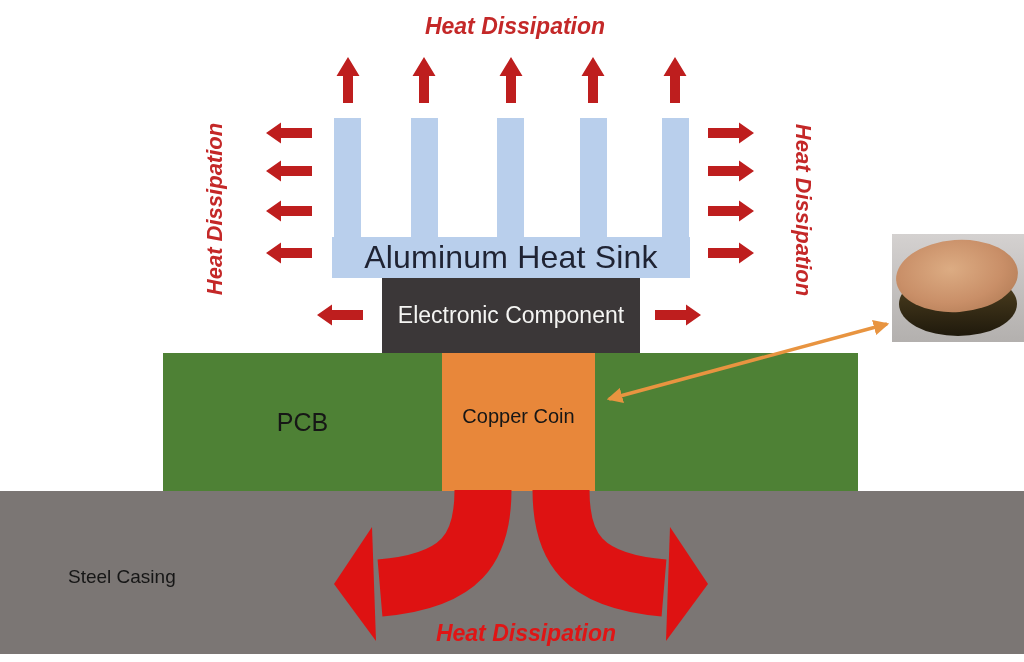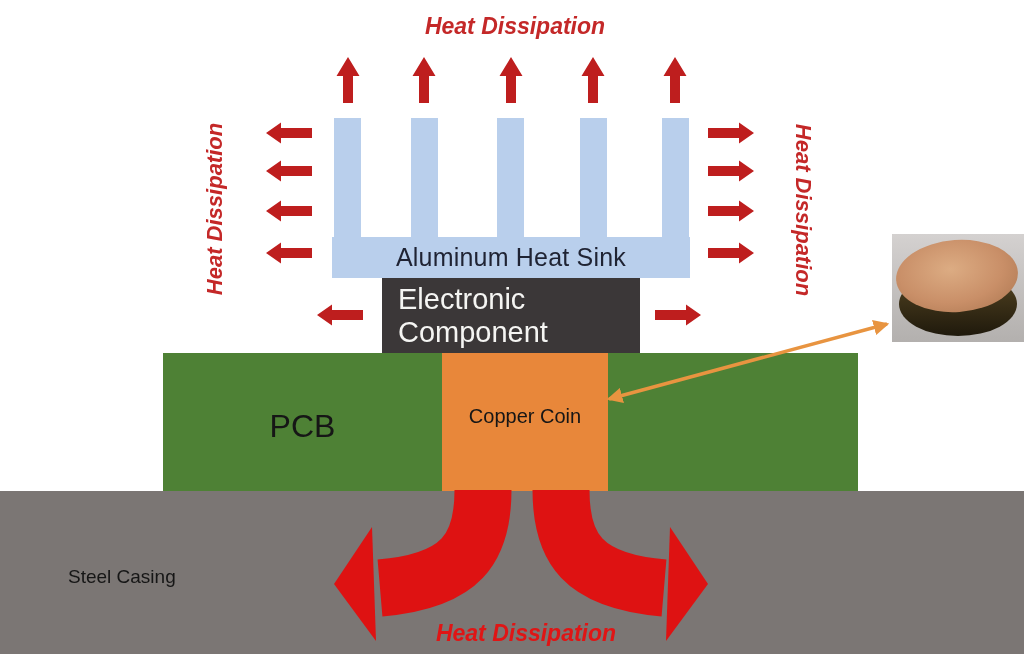--- a/index.html
+++ b/index.html
@@ -19,35 +19,35 @@
   .red-label.left-v{left:215px;top:209px;transform:translate(-50%,-50%) rotate(-90deg);font-size:22px;}
   .red-label.right-v{left:803px;top:210px;transform:translate(-50%,-50%) rotate(90deg);font-size:22px;}
   .red-label.bottom{left:526px;top:633px;font-size:23px;color:var(--c-bottom-label);}
   
   .fin{position:absolute;top:118px;width:27px;height:121px;background:var(--c-heat-sink);}
   .sink-base{
     position:absolute;left:332px;top:237px;width:358px;height:41px;
     background:var(--c-heat-sink);
     display:flex;align-items:center;justify-content:center;
   }
-  .sink-base span{font-size:25px;color:var(--c-heat-sink-label);letter-spacing:0.2px;text-align:center;}
+  .sink-base span{font-size:32px;color:var(--c-heat-sink-label);letter-spacing:0.2px;text-align:center;}
   
   .component{
     position:absolute;left:382px;top:278px;width:258px;height:75px;
     background:var(--c-component-box);
     display:flex;align-items:center;justify-content:center;
   }
-  .component span{color:var(--c-component-label);font-size:29px;margin-left:16px;}
+  .component span{color:var(--c-component-label);font-size:23px;}
   .pcb{position:absolute;left:163px;top:353px;width:695px;height:138px;background:var(--c-pcb);}
   .pcb-label{
     position:absolute;left:163px;top:408px;width:279px;text-align:center;
-    font-size:32px;color:var(--c-text-dark);
+    font-size:25px;color:var(--c-text-dark);
   }
   .coin{
-    position:absolute;left:442px;top:353px;width:166px;height:138px;
+    position:absolute;left:442px;top:353px;width:153px;height:138px;
     background:var(--c-copper);
     display:flex;align-items:flex-start;justify-content:center;
   }
   .coin span{margin-top:52px;font-size:20px;color:var(--c-text-dark);}
   .casing{position:absolute;left:0;top:491px;width:1024px;height:163px;background:var(--c-steel);}
   .casing-label{position:absolute;left:68px;top:566px;font-size:19px;color:var(--c-text-dark);}
   
   .overlay{position:absolute;left:0;top:0;pointer-events:none;}
   
   .photo{

